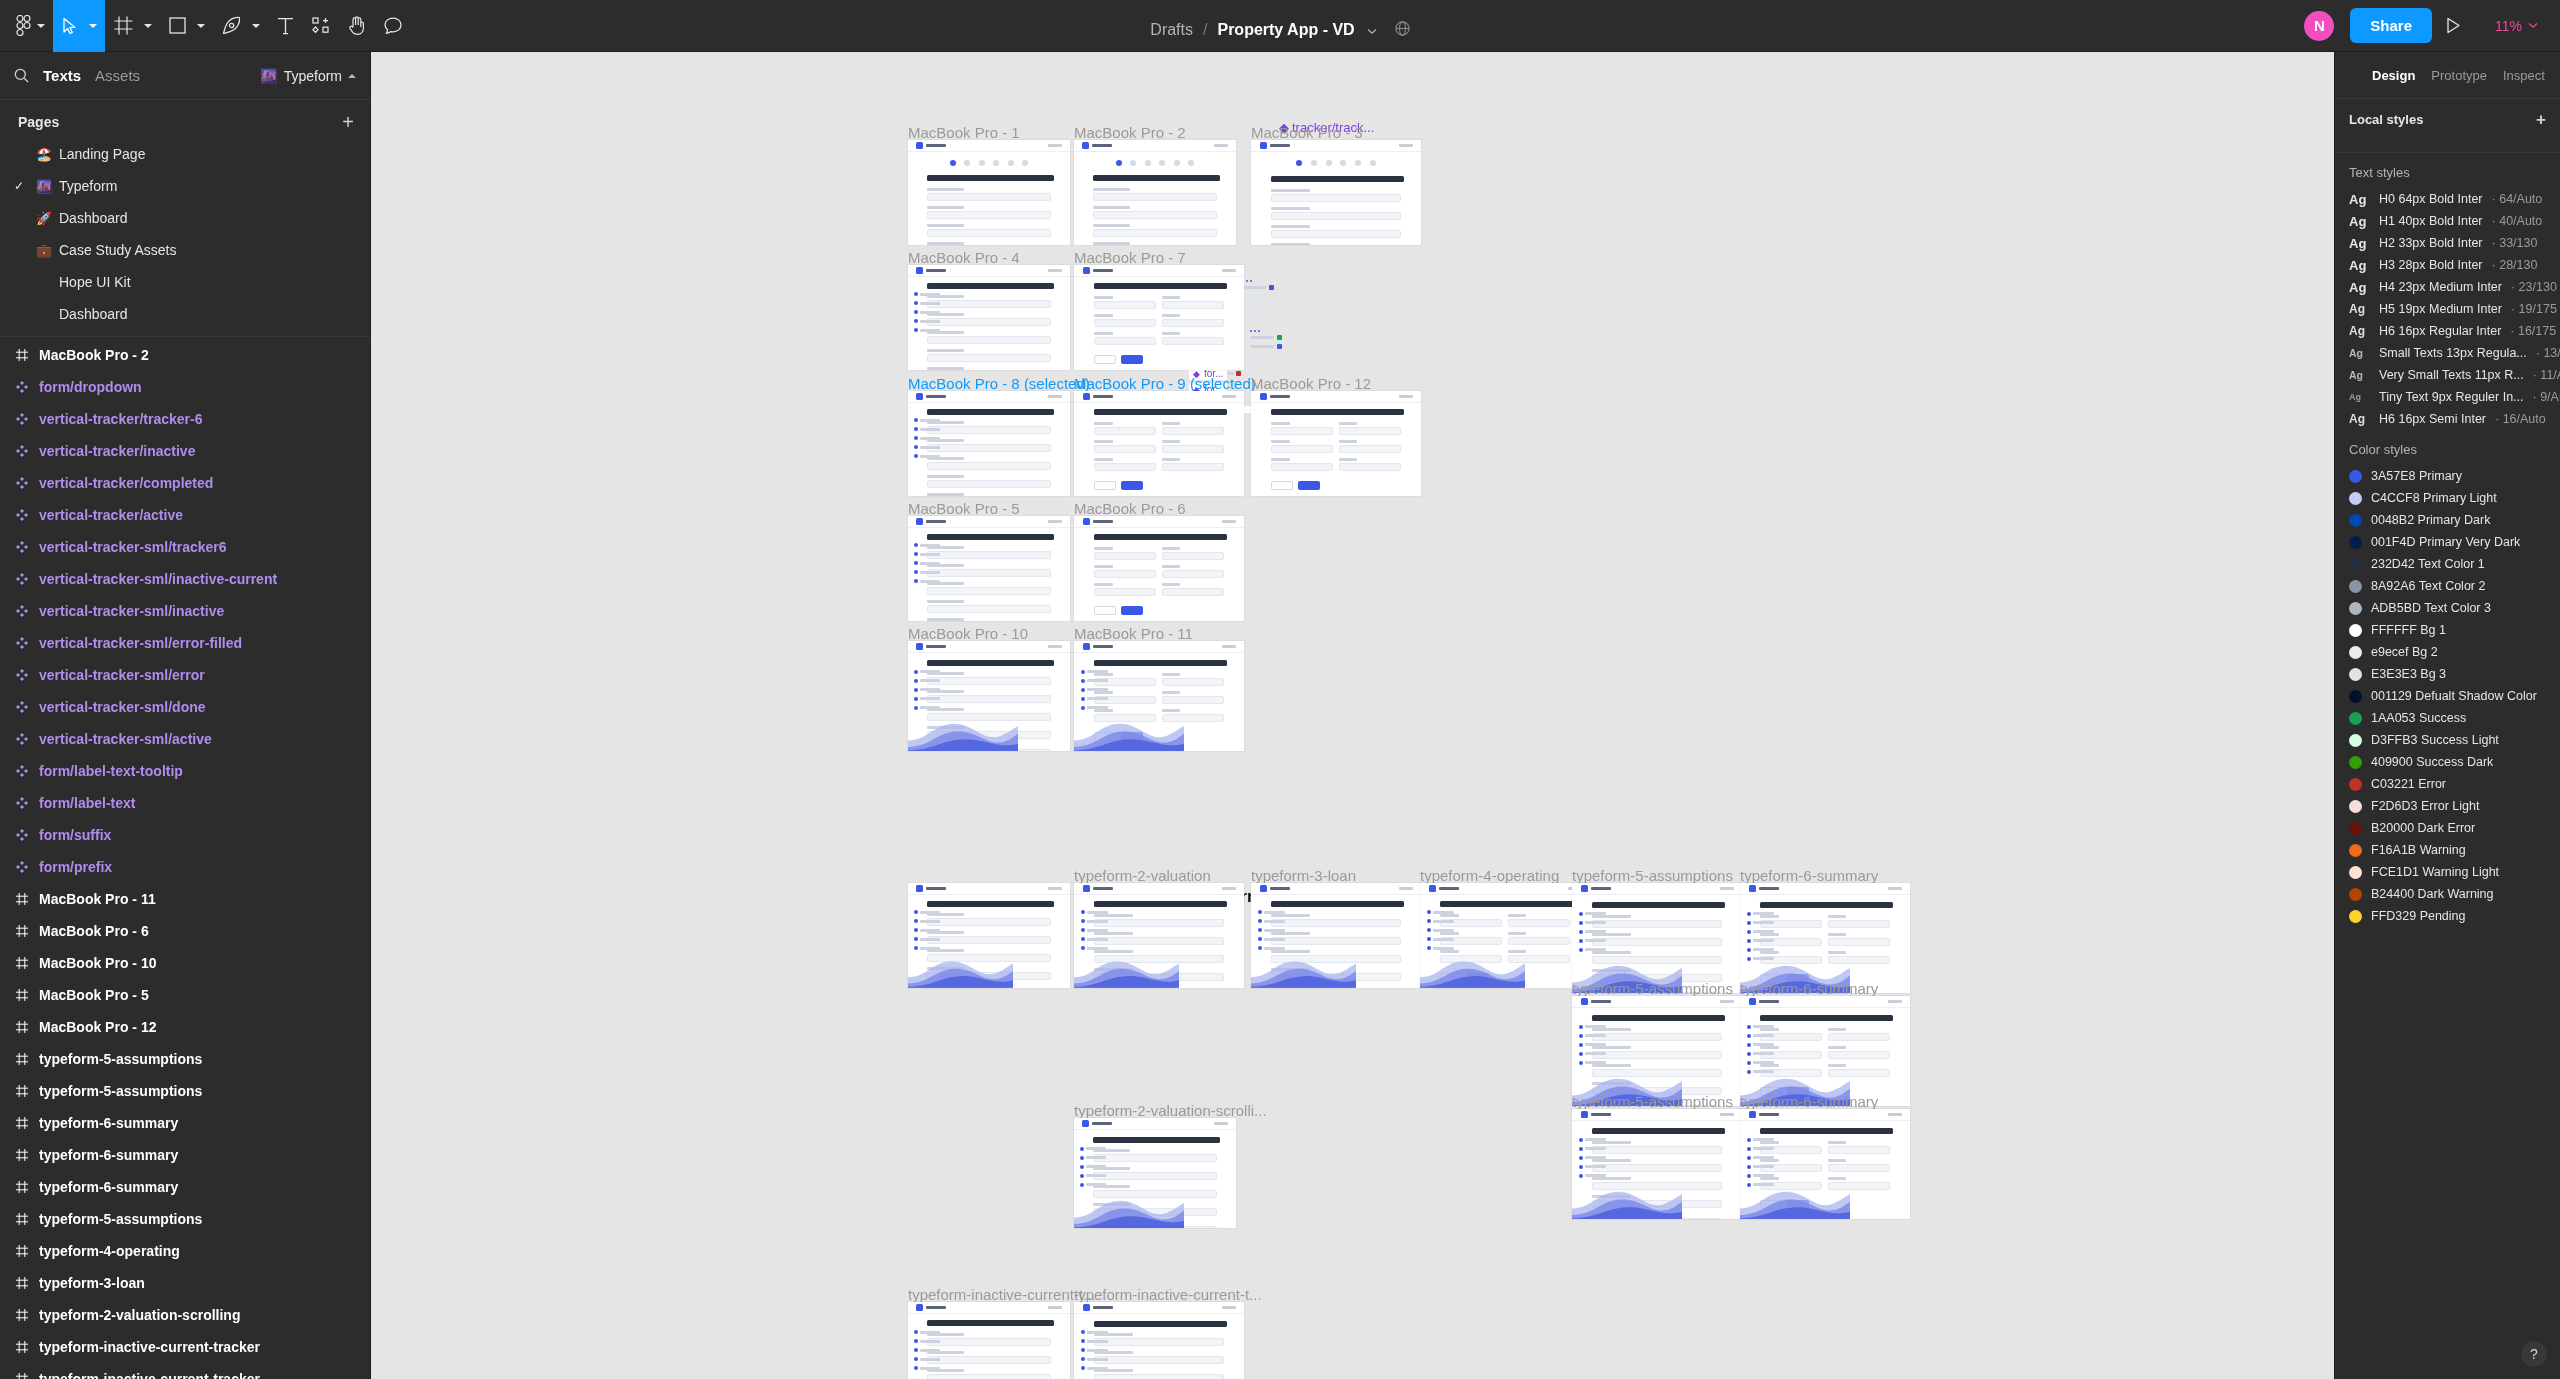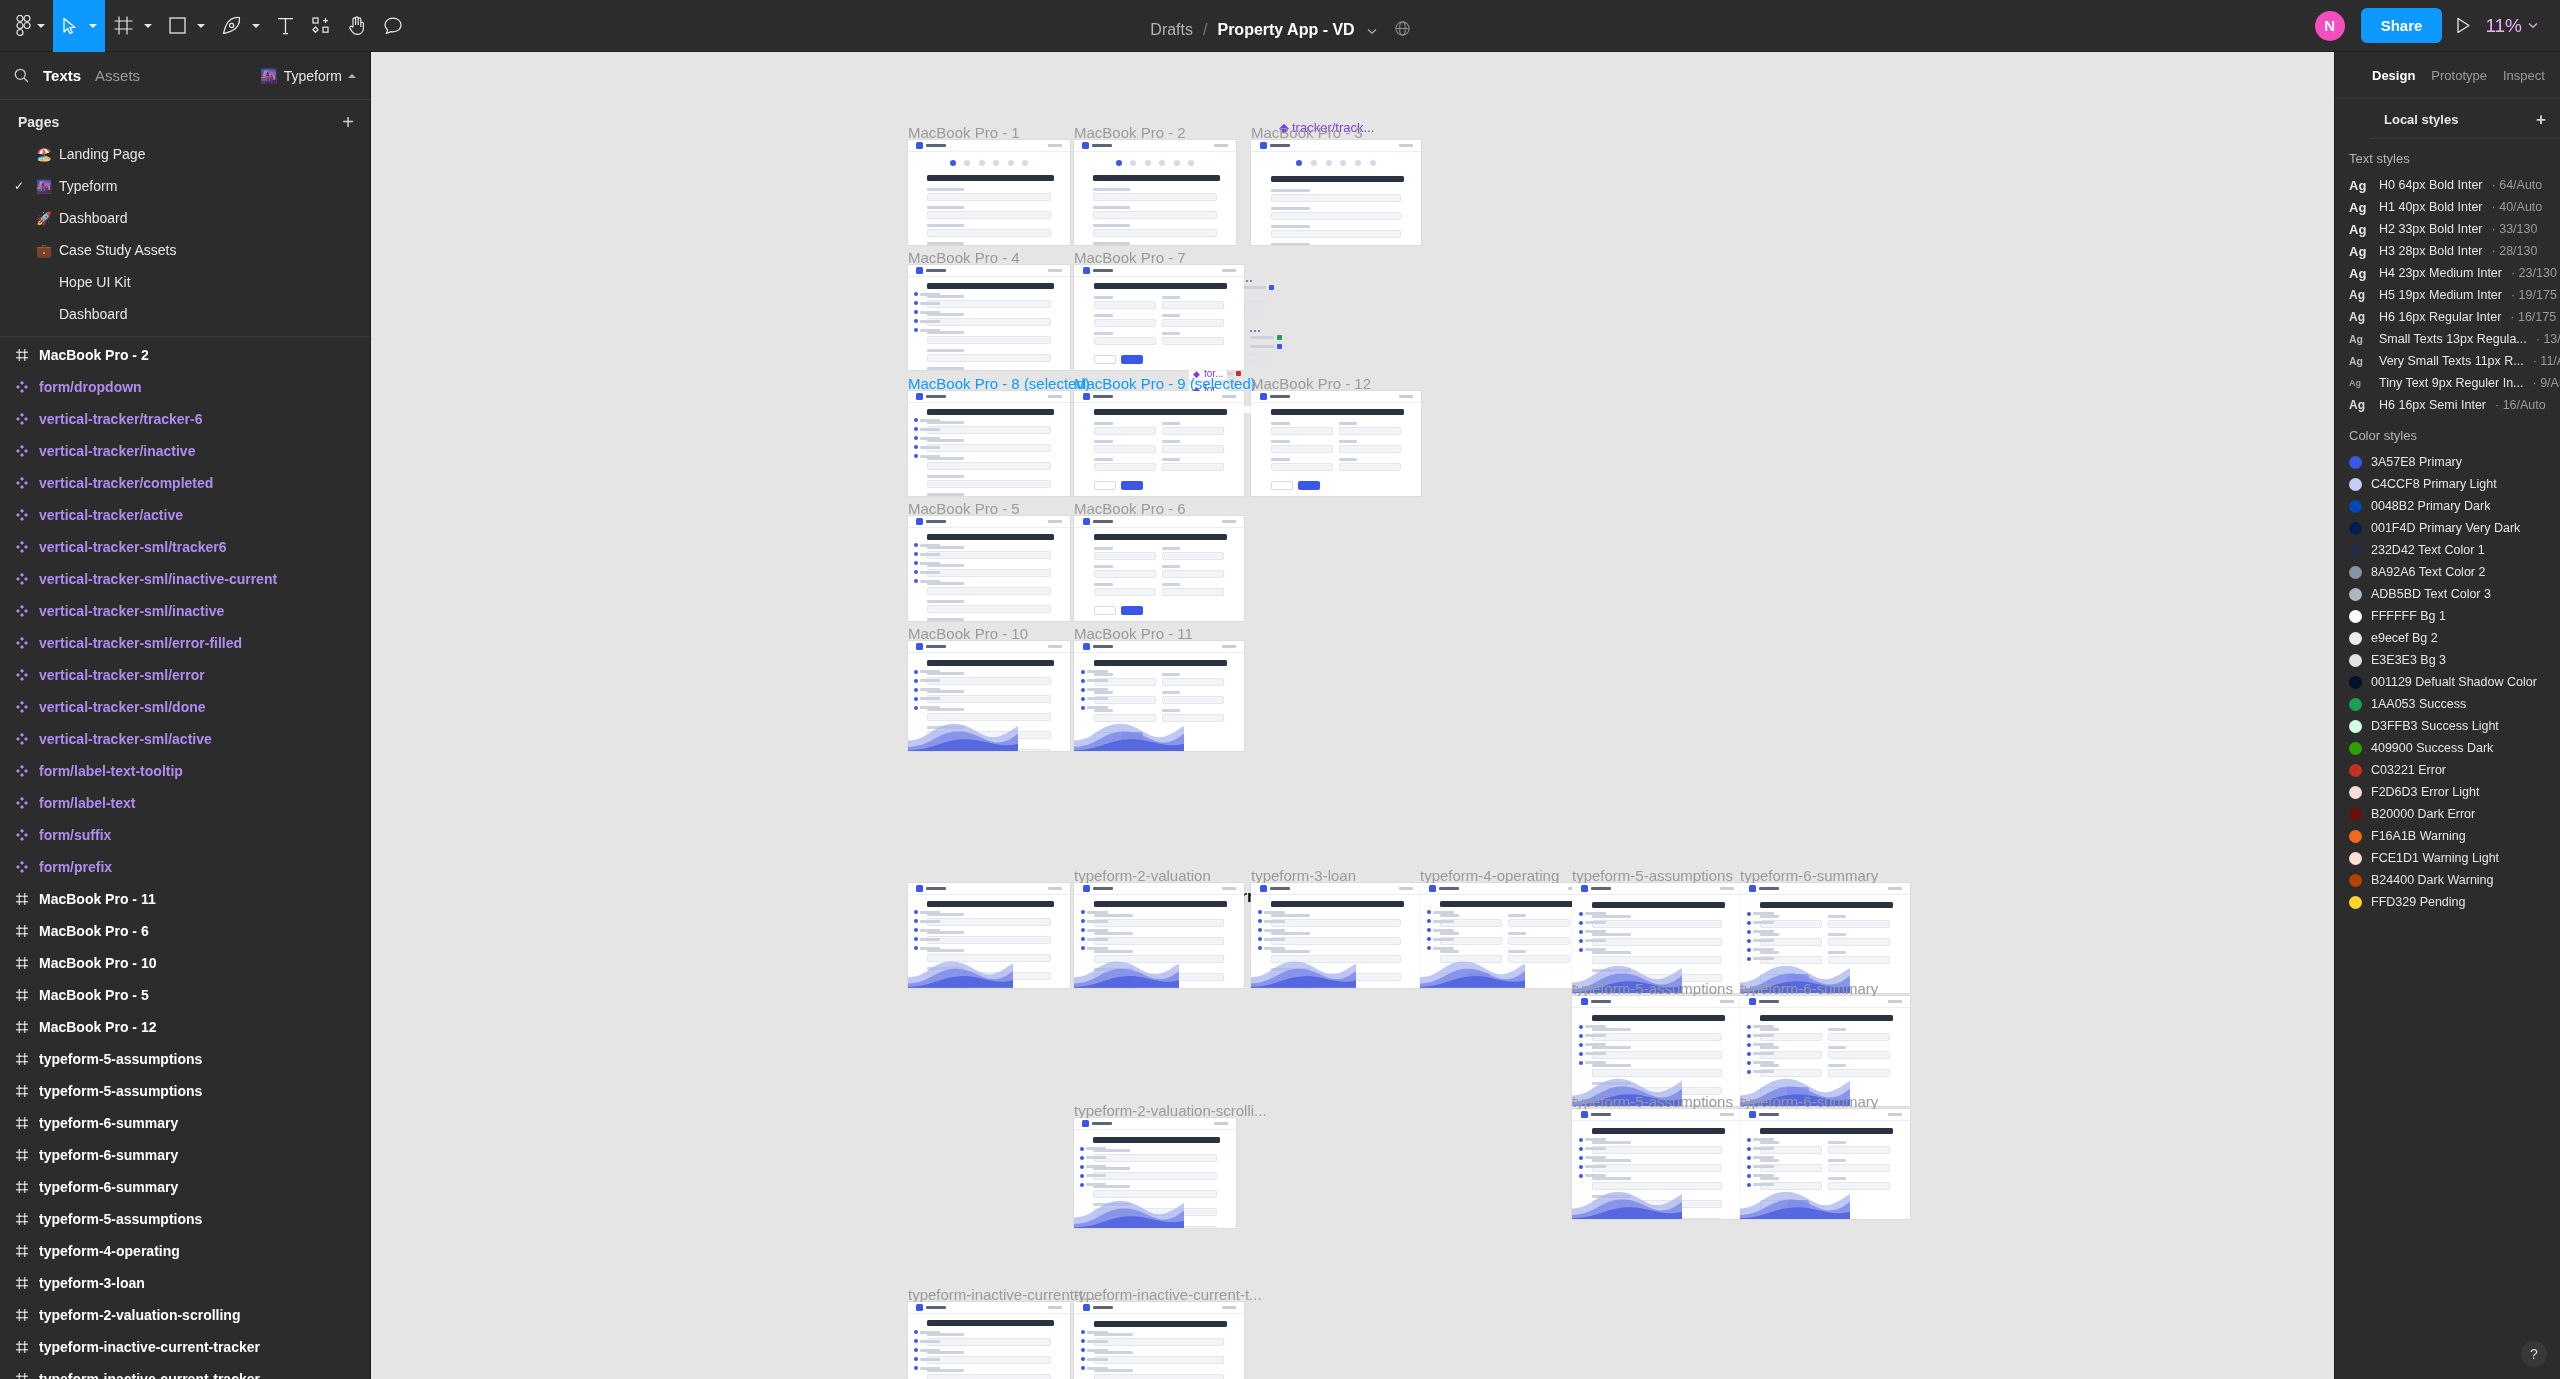--- a/index.html
+++ b/index.html
@@ -51,21 +51,21 @@
     background: #f24ebe; color: #fff; font-size: 15px; font-weight: bold;
     display: flex; align-items: center; justify-content: center; cursor: pointer;
     border: 2px solid #2c2c2c;
   }
   .share-btn {
     background: #0d99ff; color: #fff; font-size: 15px; font-weight: bold;
     border: none; border-radius: 6px; padding: 9px 20px; cursor: pointer;
     font-family: "Liberation Sans", sans-serif;
   }
   .play-btn { color: #e6e6e6; cursor: pointer; display:flex; align-items:center; }
-  .zoomlabel { color: #f0abfc; font-size: 19px; display: flex; align-items: center; gap: 6px; cursor: pointer; }
+  .zoomlabel { color: #ec4899; font-size: 14px; display: flex; align-items: center; gap: 6px; cursor: pointer; margin-left: 20px; }
 
   
   #main { flex: 1; display: flex; min-height: 0; }
 
   
   #left { width: 371px; flex: 0 0 371px; background: #2c2c2c; display: flex; flex-direction: column; border-right:1px solid #1e1e1e;}
   #left-tabs {
     height: 48px; flex: 0 0 48px; display: flex; align-items: center;
     padding: 0 14px; gap: 14px; border-bottom: 1px solid #3b3b3b;
   }
@@ -2067,21 +2067,21 @@
   </div>
 
   <div id="right">
     <div id="rtabs">
       <span class="rtab active">Design</span>
       <span class="rtab">Prototype</span>
       <span class="rtab">Inspect</span>
     </div>
 
 
-    <div class="rsection" style="padding-bottom:10px;margin-left:35px;">
+    <div class="rsection" style="padding-bottom:24px;">
       <div class="rhead" style="margin-bottom:0;">
         <span>Local styles</span>
         <span class="plus">+</span>
       </div>
     </div>
 
     <div id="right-scroll">
       <div class="sublabel">Text styles</div>
       <div id="text-styles">
           <div class="style-row">

